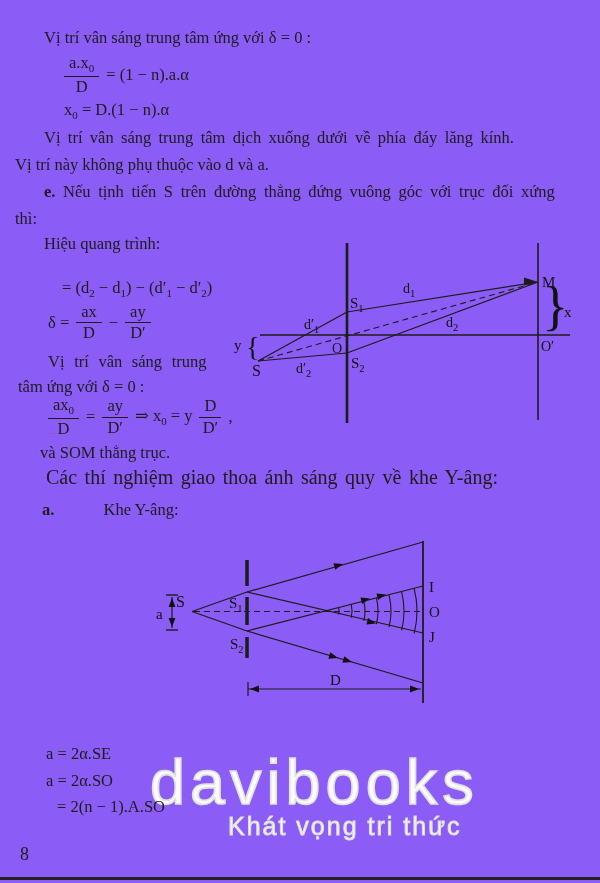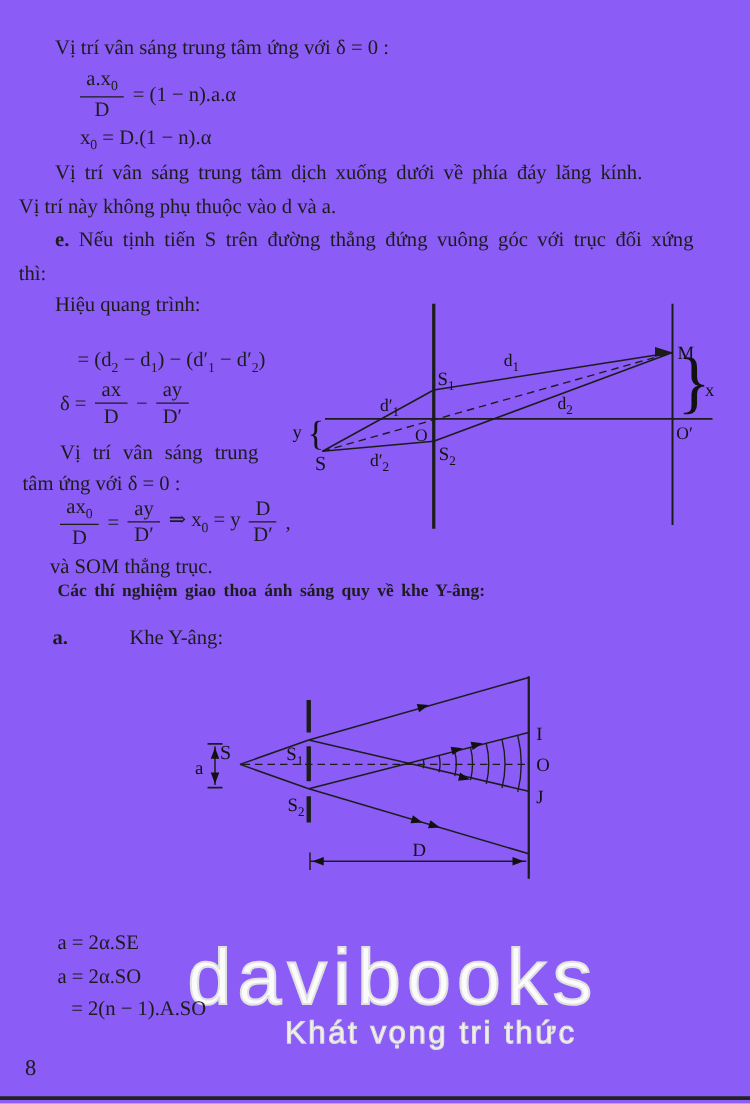--- a/index.html
+++ b/index.html
@@ -4,21 +4,21 @@
 <style>
   html,body{margin:0;padding:0;background:#fff;}
   .page{position:relative;width:600px;height:883px;background:#8b5cf6;overflow:hidden;
         font-family:"Liberation Serif","DejaVu Serif",serif;color:#1c1c1c;font-size:16.5px;}
   .abs{position:absolute;white-space:nowrap;z-index:2;}
   .just1{word-spacing:3.5px;}
   .just2{word-spacing:3.2px;}
   .just3{word-spacing:5.5px;}
   b.lbl{font-weight:bold;}
   .ital{margin-left:45px;}
-  .head{font-weight:bold;font-size:14px;word-spacing:2.5px;}
+  .head{font-weight:normal;font-size:20px;word-spacing:2.5px;}
   .mrow{position:absolute;display:flex;align-items:center;gap:7px;z-index:2;}
   .frac{display:inline-flex;flex-direction:column;align-items:center;line-height:1.12;}
   .frac .num{padding:0 5px 1px;border-bottom:1.4px solid #1c1c1c;text-align:center;}
   .frac .den{padding-top:1px;}
   sub{font-size:11px;}
   svg text{font-family:"Liberation Serif","DejaVu Serif",serif;fill:#111;}
   .svg-sub{font-size:10.5px;}
   .wm-brand{position:absolute;left:150px;top:746px;font-size:63px;letter-spacing:5px;
             font-family:"Liberation Sans","DejaVu Sans",sans-serif;
             color:#fbfbfb;-webkit-text-stroke:1.6px #e1e1e1;z-index:1;}

